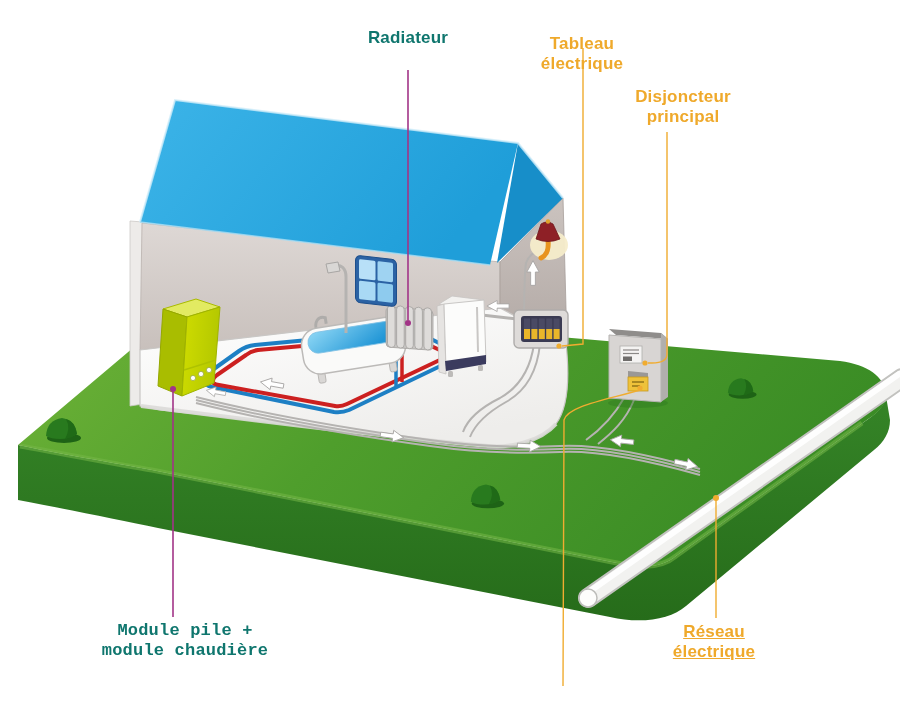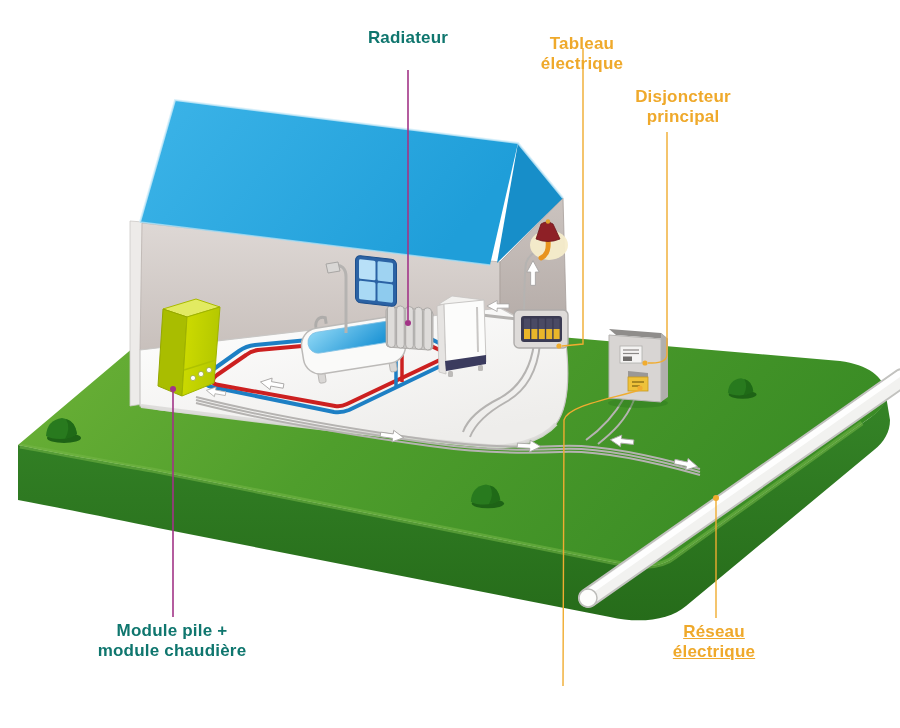--- a/index.html
+++ b/index.html
@@ -243,21 +243,21 @@
   <span>Tableau</span>
   <span>électrique</span>
 </div>
 <div class="label magenta" style="left:408px;top:28px;">
   <span>Radiateur</span>
 </div>
 <div class="label orange" style="left:667px;top:87px;margin-left:16px;">
   <span>Disjoncteur</span>
   <span>principal</span>
 </div>
-<div class="label magenta" style="left:172px;top:621px;">
+<div class="label magenta" style="left:185px;top:621px;font-family:Liberation Mono, monospace;">
   <span>Module pile +</span>
   <span>module chaudière</span>
 </div>
 <div class="label orange" style="left:714px;top:622px;text-decoration:underline;">
   <span>Réseau</span>
   <span>électrique</span>
 </div>
 
 </div>
 

